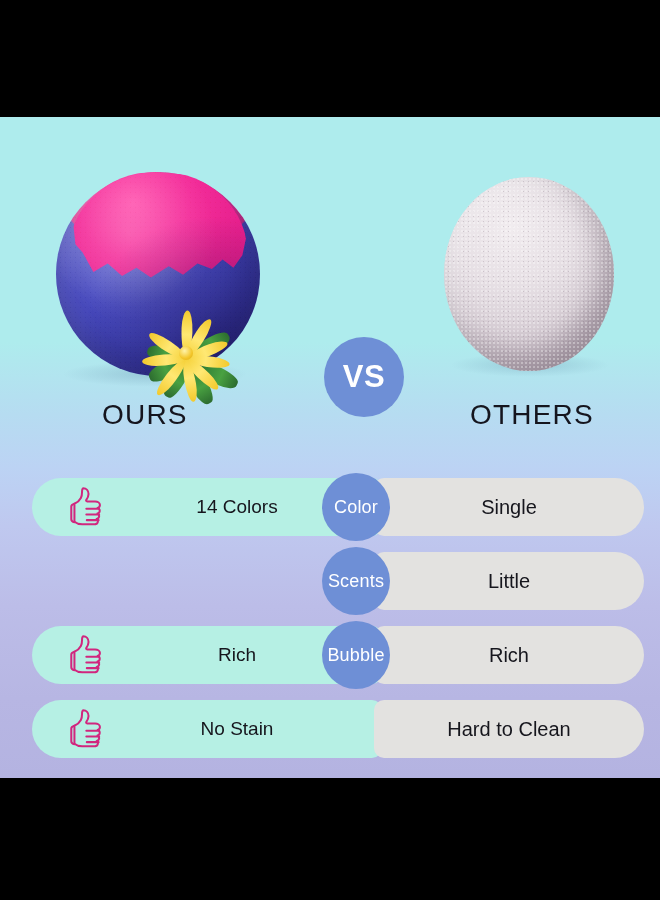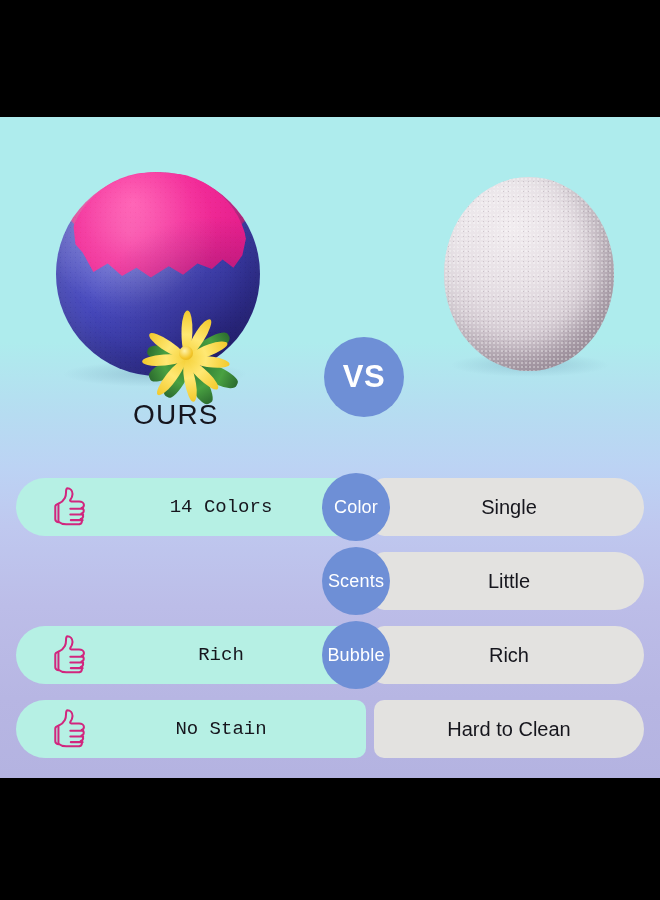--- a/index.html
+++ b/index.html
@@ -220,21 +220,21 @@
     height: 52px;
   }
   .caption {
     position: absolute;
     top: 0;
     font-size: 28px;
     letter-spacing: 1.2px;
     color: #15151e;
     font-family: "Liberation Sans", sans-serif;
   }
-  .caption-ours   { left: 102px; margin-left: 31px; }
+  .caption-ours   { left: 102px; }
   .caption-others { left: 470px; }
 
   
   .rows {
     position: absolute;
     left: 0;
     top: 361px;
     width: 660px;
     height: 300px;
   }
@@ -251,25 +251,24 @@
 
   .pill {
     position: absolute;
     top: 0;
     height: 58px;
     box-sizing: border-box;
     display: flex;
     align-items: center;
   }
   .pill-ours {
-    left: 0;
+    left: 16px;
     width: 350px;
     background: #b6f0e4;
     border-radius: 29px 10px 10px 29px;
-    font-family: Liberation Mono, monospace;
   }
   .pill-others {
     left: 358px;
     width: 270px;
     background: #e3e2e0;
     border-radius: 10px 29px 29px 10px;
   }
   .pill-ours .val {
     position: absolute;
     left: 80px;
@@ -361,20 +360,21 @@
       <div class="bomb-shadow-others"></div>
       <div class="bomb-others-wrap">
         <div class="bomb-others">
           <div class="grain"></div>
         </div>
       </div>
     </div>
 
     <div class="captions">
       <div class="caption caption-ours">OURS</div>
+      <div class="caption caption-others">OTHERS</div>
     </div>
 
     <div class="rows">
 
       <div class="row row-0">
         <div class="pill pill-ours">
           <span class="thumb">
             <svg viewBox="0 0 48 48" fill="none" stroke="#d1267e" stroke-width="2.1" stroke-linejoin="round" stroke-linecap="round">
               <path d="M20 4.5c3.4 0 5.6 2.6 5.6 6 0 2.4-1.1 4.4-2.3 6.1-.5.7-.1 1.6.8 1.6h8.3c3 0 5.1 1.6 5.1 3.6 0 1.5-1 2.6-2.4 3.1 1.3.4 2.2 1.5 2.2 2.9 0 1.5-1 2.6-2.4 3 1.1.5 1.8 1.5 1.8 2.7 0 1.5-1.1 2.6-2.6 3 .8.5 1.3 1.3 1.3 2.3 0 1.9-1.9 3.3-4.7 3.3H19c-3.6 0-6.2-1-8.1-2.6V20.6c3.2-1.3 5.3-3.4 6.7-6 1-1.9 1.2-3.7 1.2-6.1 0-2.3.4-4 1.2-4z"></path>
               <path d="M10.9 20.6c-1.9.5-3.3 1.6-3.3 3v13.2c0 1.6 1.5 2.7 3.3 3.1"></path>

